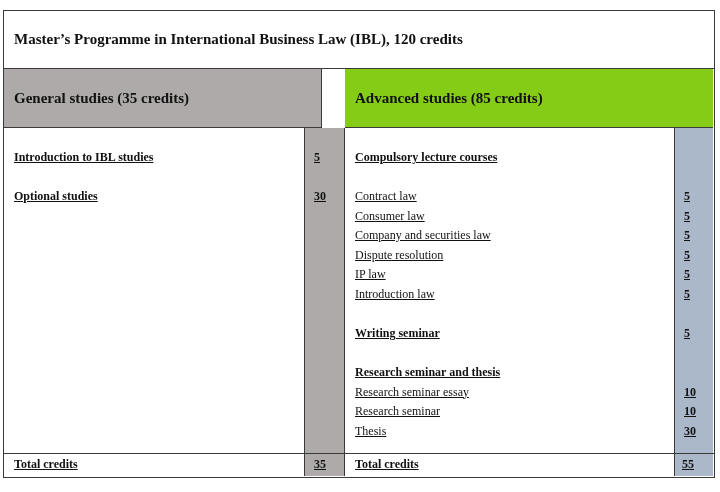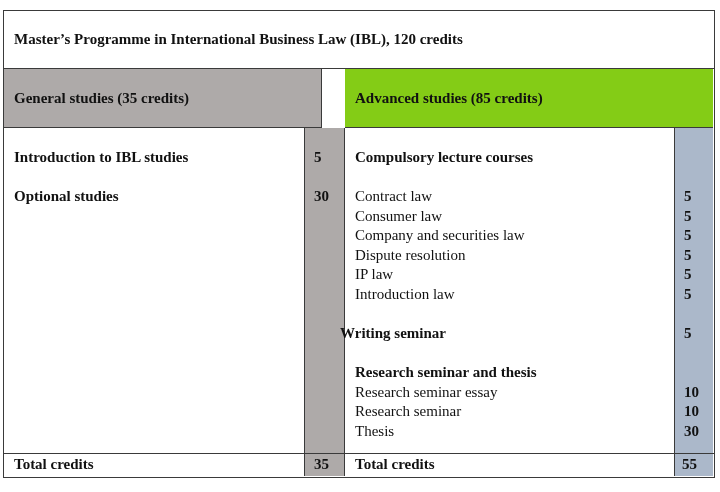--- a/index.html
+++ b/index.html
@@ -15,21 +15,21 @@
   .hdr span { position:absolute; left:10px; top:21px; font-size:15px; font-weight:bold; }
   .hdr-left { left:0; width:318px; background:#aeaaa9; border-right:1.5px solid #3a3a3a; }
   .hdr-right { left:341px; width:368px; background:#84cc16; }
   .col { position:absolute; box-sizing:border-box; }
   .gray-col { left:300px; top:117px; width:41px; height:348px; background:#aeaaa9;
               border-left:1.5px solid #3a3a3a; border-right:1.5px solid #3a3a3a; }
   .blue-col { left:670px; top:117px; width:39px; height:348px; background:#abb8ca;
               border-left:1.5px solid #3a3a3a; }
   .total-line { position:absolute; left:0; top:442px; width:100%; height:0;
                 border-top:1.5px solid #3a3a3a; }
-  .txt { position:absolute; font-size:15px; line-height:19.5px; white-space:nowrap; }
+  .txt { position:absolute; font-size:12px; line-height:19.5px; white-space:nowrap;text-decoration:underline; }
   .b { font-weight:bold; }
   .num { font-weight:bold; }
 </style>
 </head>
 <body>
 
 <div class="tbl">
   <div class="title-row">
     <span>Master’s Programme in International Business Law (IBL), 120 credits</span>
   </div>
@@ -57,21 +57,21 @@
   <div class="txt num" style="left:680px;top:195.5px">5</div>
   <div class="txt" style="left:351px;top:215px">Company and securities law</div>
   <div class="txt num" style="left:680px;top:215px">5</div>
   <div class="txt" style="left:351px;top:234.5px">Dispute resolution</div>
   <div class="txt num" style="left:680px;top:234.5px">5</div>
   <div class="txt" style="left:351px;top:254px">IP law</div>
   <div class="txt num" style="left:680px;top:254px">5</div>
   <div class="txt" style="left:351px;top:273.5px">Introduction law</div>
   <div class="txt num" style="left:680px;top:273.5px">5</div>
 
-  <div class="txt b" style="left:336px;top:313px">Writing seminar</div>
+  <div class="txt b" style="left:351px;top:313px">Writing seminar</div>
   <div class="txt num" style="left:680px;top:313px">5</div>
 
   <div class="txt" style="left:351px;top:371.5px">Research seminar essay</div>
   <div class="txt b" style="left:351px;top:352px">Research seminar and thesis</div>
   <div class="txt num" style="left:680px;top:371.5px">10</div>
   <div class="txt" style="left:351px;top:391px">Research seminar</div>
   <div class="txt num" style="left:680px;top:391px">10</div>
   <div class="txt" style="left:351px;top:410.5px">Thesis</div>
   <div class="txt num" style="left:680px;top:410.5px">30</div>
 

